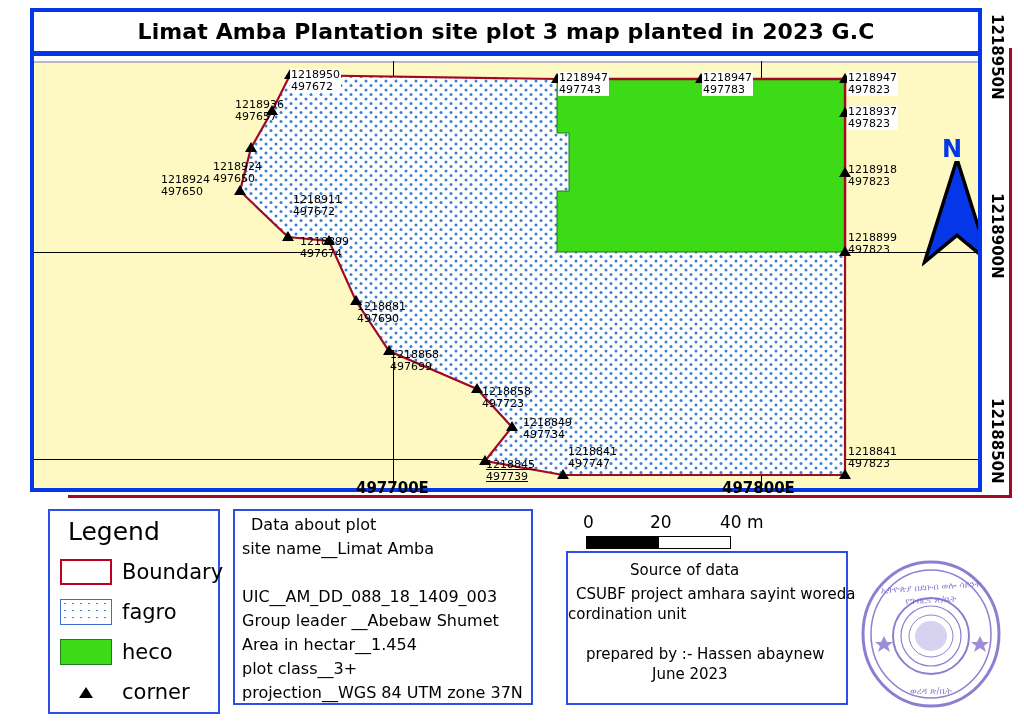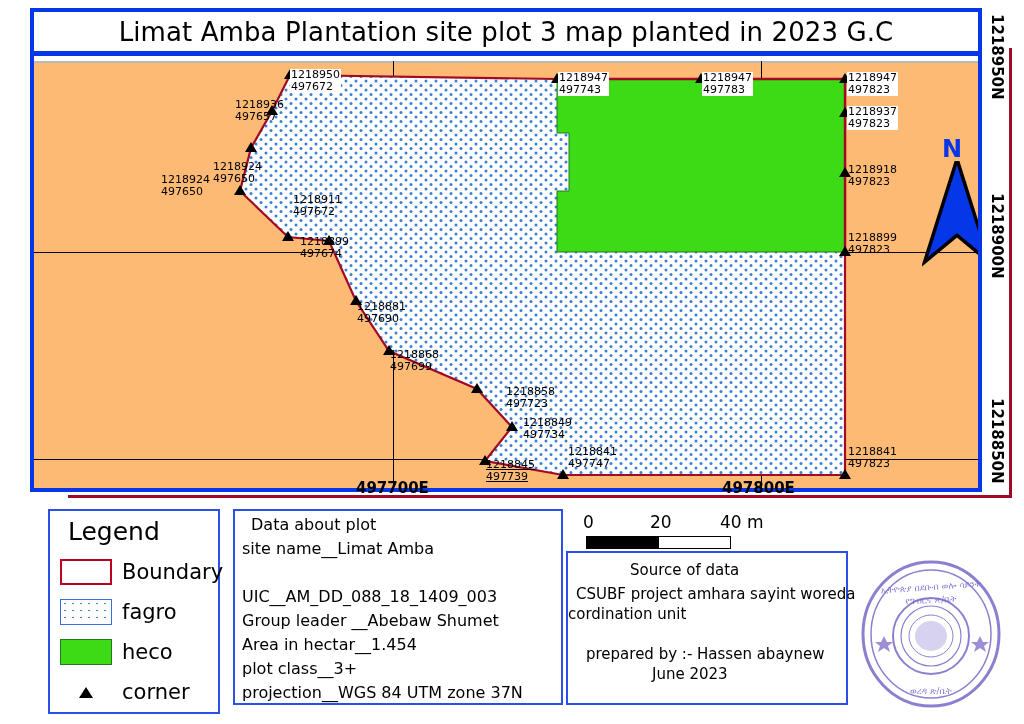--- a/index.html
+++ b/index.html
@@ -9,23 +9,23 @@
   
   #red-frame-right{position:absolute;left:1009px;top:48px;width:3px;height:450px;background:#a00a25;}
   #red-frame-bottom{position:absolute;left:68px;top:495px;width:944px;height:3px;background:#a00a25;}
 
   
   #map-frame{position:absolute;left:30px;top:8px;width:952px;height:484px;
              border:4px solid #0537e8;box-sizing:border-box;background:#fff;}
   #title-bar{position:absolute;left:0;top:0;width:100%;height:44px;
              border-bottom:5px solid #0537e8;box-sizing:border-box;
              display:flex;align-items:center;justify-content:center;}
-  #title-text{font-weight:normal;font-size:26px;letter-spacing:.1px;white-space:nowrap;}
-
-  #map-canvas{position:absolute;left:0;top:49px;right:0;bottom:0;overflow:hidden;background:#fdba74;}
+  #title-text{font-weight:bold;font-size:22px;letter-spacing:.1px;white-space:nowrap;}
+
+  #map-canvas{position:absolute;left:0;top:49px;right:0;bottom:0;overflow:hidden;background:#fef9c3;}
   #map-top-rule{position:absolute;left:0;top:0;width:100%;height:2px;background:#b9b9b9;}
 
   .grid-h{position:absolute;left:0;width:100%;height:1px;background:#000;}
   .grid-v{position:absolute;top:0;height:100%;width:1px;background:#000;}
 
   
   .xlabel{position:absolute;font-size:15px;font-weight:bold;}
   .ylabel{position:absolute;font-size:15px;font-weight:bold;
           writing-mode:vertical-rl;text-orientation:mixed;}
 
@@ -46,21 +46,21 @@
   .swatch{width:52px;height:26px;box-sizing:border-box;margin-right:10px;}
   .sw-boundary{border:2px solid #c00020;background:#fff;}
   .sw-fagro{border:1px solid #3a6fd8;background:#ffffff;
             background-image:radial-gradient(#3a7fd5 1.1px, transparent 1.2px);
             background-size:8px 7px;}
   .sw-heco{border:1px solid #1f7a1f;background:#3ddb16;}
   .legend-label{font-size:21px;text-align:right;}
   .tri{width:0;height:0;border-left:7px solid transparent;border-right:7px solid transparent;
        border-bottom:11px solid #000;}
 
-  #data-panel{left:233px;top:509px;width:330px;height:196px;}
+  #data-panel{left:233px;top:509px;width:300px;height:196px;}
   #data-panel .line{position:absolute;left:7px;font-size:16px;white-space:nowrap;}
 
   #source-panel{left:566px;top:551px;width:282px;height:154px;}
   #source-panel .line{position:absolute;font-size:15px;white-space:nowrap;}
 
   
   #scalebar{position:absolute;left:578px;top:512px;width:210px;height:38px;}
   .sb-num{position:absolute;top:0;font-size:17px;}
   #sb-bar{position:absolute;left:8px;top:24px;width:145px;height:13px;
           border:1.5px solid #000;box-sizing:border-box;background:#fff;}
@@ -152,21 +152,21 @@
         <div>497674</div>
     </div>
     <div class="vlabel nobg" style="left:322px;top:240px;">
       <div>1218881</div>
         <div>497690</div>
     </div>
     <div class="vlabel nobg" style="left:355px;top:288px;">
       <div>1218868</div>
         <div>497699</div>
     </div>
-    <div class="vlabel nobg" style="left:447px;top:325px;margin-left:24px;">
+    <div class="vlabel nobg" style="left:447px;top:325px;">
       <div>1218858</div>
         <div>497723</div>
     </div>
     <div class="vlabel nobg" style="left:488px;top:356px;">
       <div>1218849</div>
         <div>497734</div>
     </div>
     <div class="vlabel nobg" style="left:451px;top:398px;text-decoration:underline;">
       <div>1218845</div>
         <div>497739</div>

